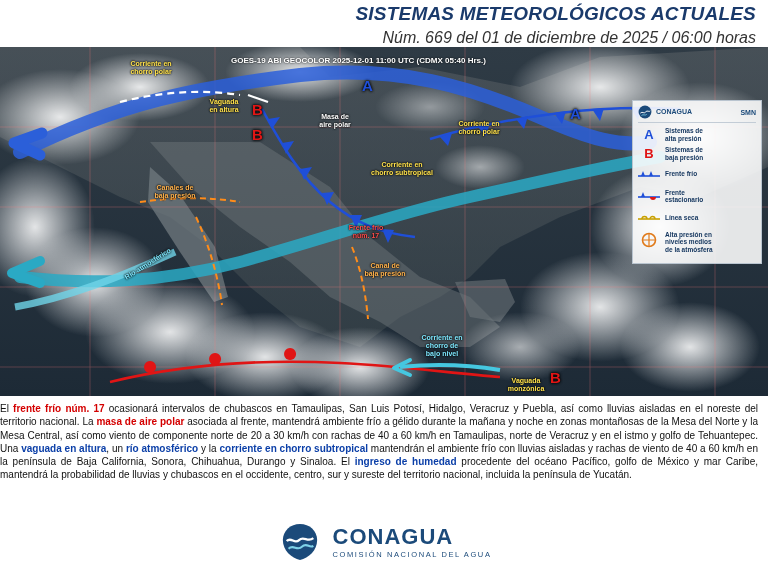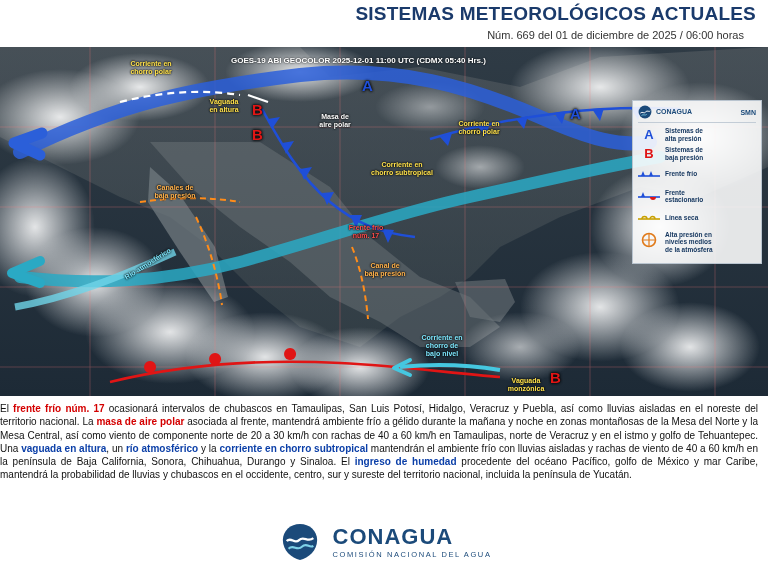--- a/index.html
+++ b/index.html
@@ -9,29 +9,30 @@
     background: #ffffff;
     font-family: "Liberation Sans", sans-serif;
     overflow: hidden;
   }
   #page { position: relative; width:768px; height:576px; background:#fff; }
 
   
   .header {
     position:absolute; left:0; top:0; width:768px; height:47px;
     background:#ffffff;
+    font-style:italic;
   }
   .header-title {
     position:absolute; right:12px; top:3px;
     font-size:19px; font-weight:bold; color:#1a3a6b;
     letter-spacing:0.2px;
   }
   .header-sub {
-    position:absolute; right:24px; top:29px;
-    font-size:11px; color:#333;
+    position:absolute; right:12px; top:29px;
+    font-size:16px; color:#333;
   }
 
   
   .map {
     position:absolute; left:0; top:47px; width:768px; height:349px;
     background:#2c2f33;
     overflow:hidden;
   }
   .sat { position:absolute; inset:0; }
 

